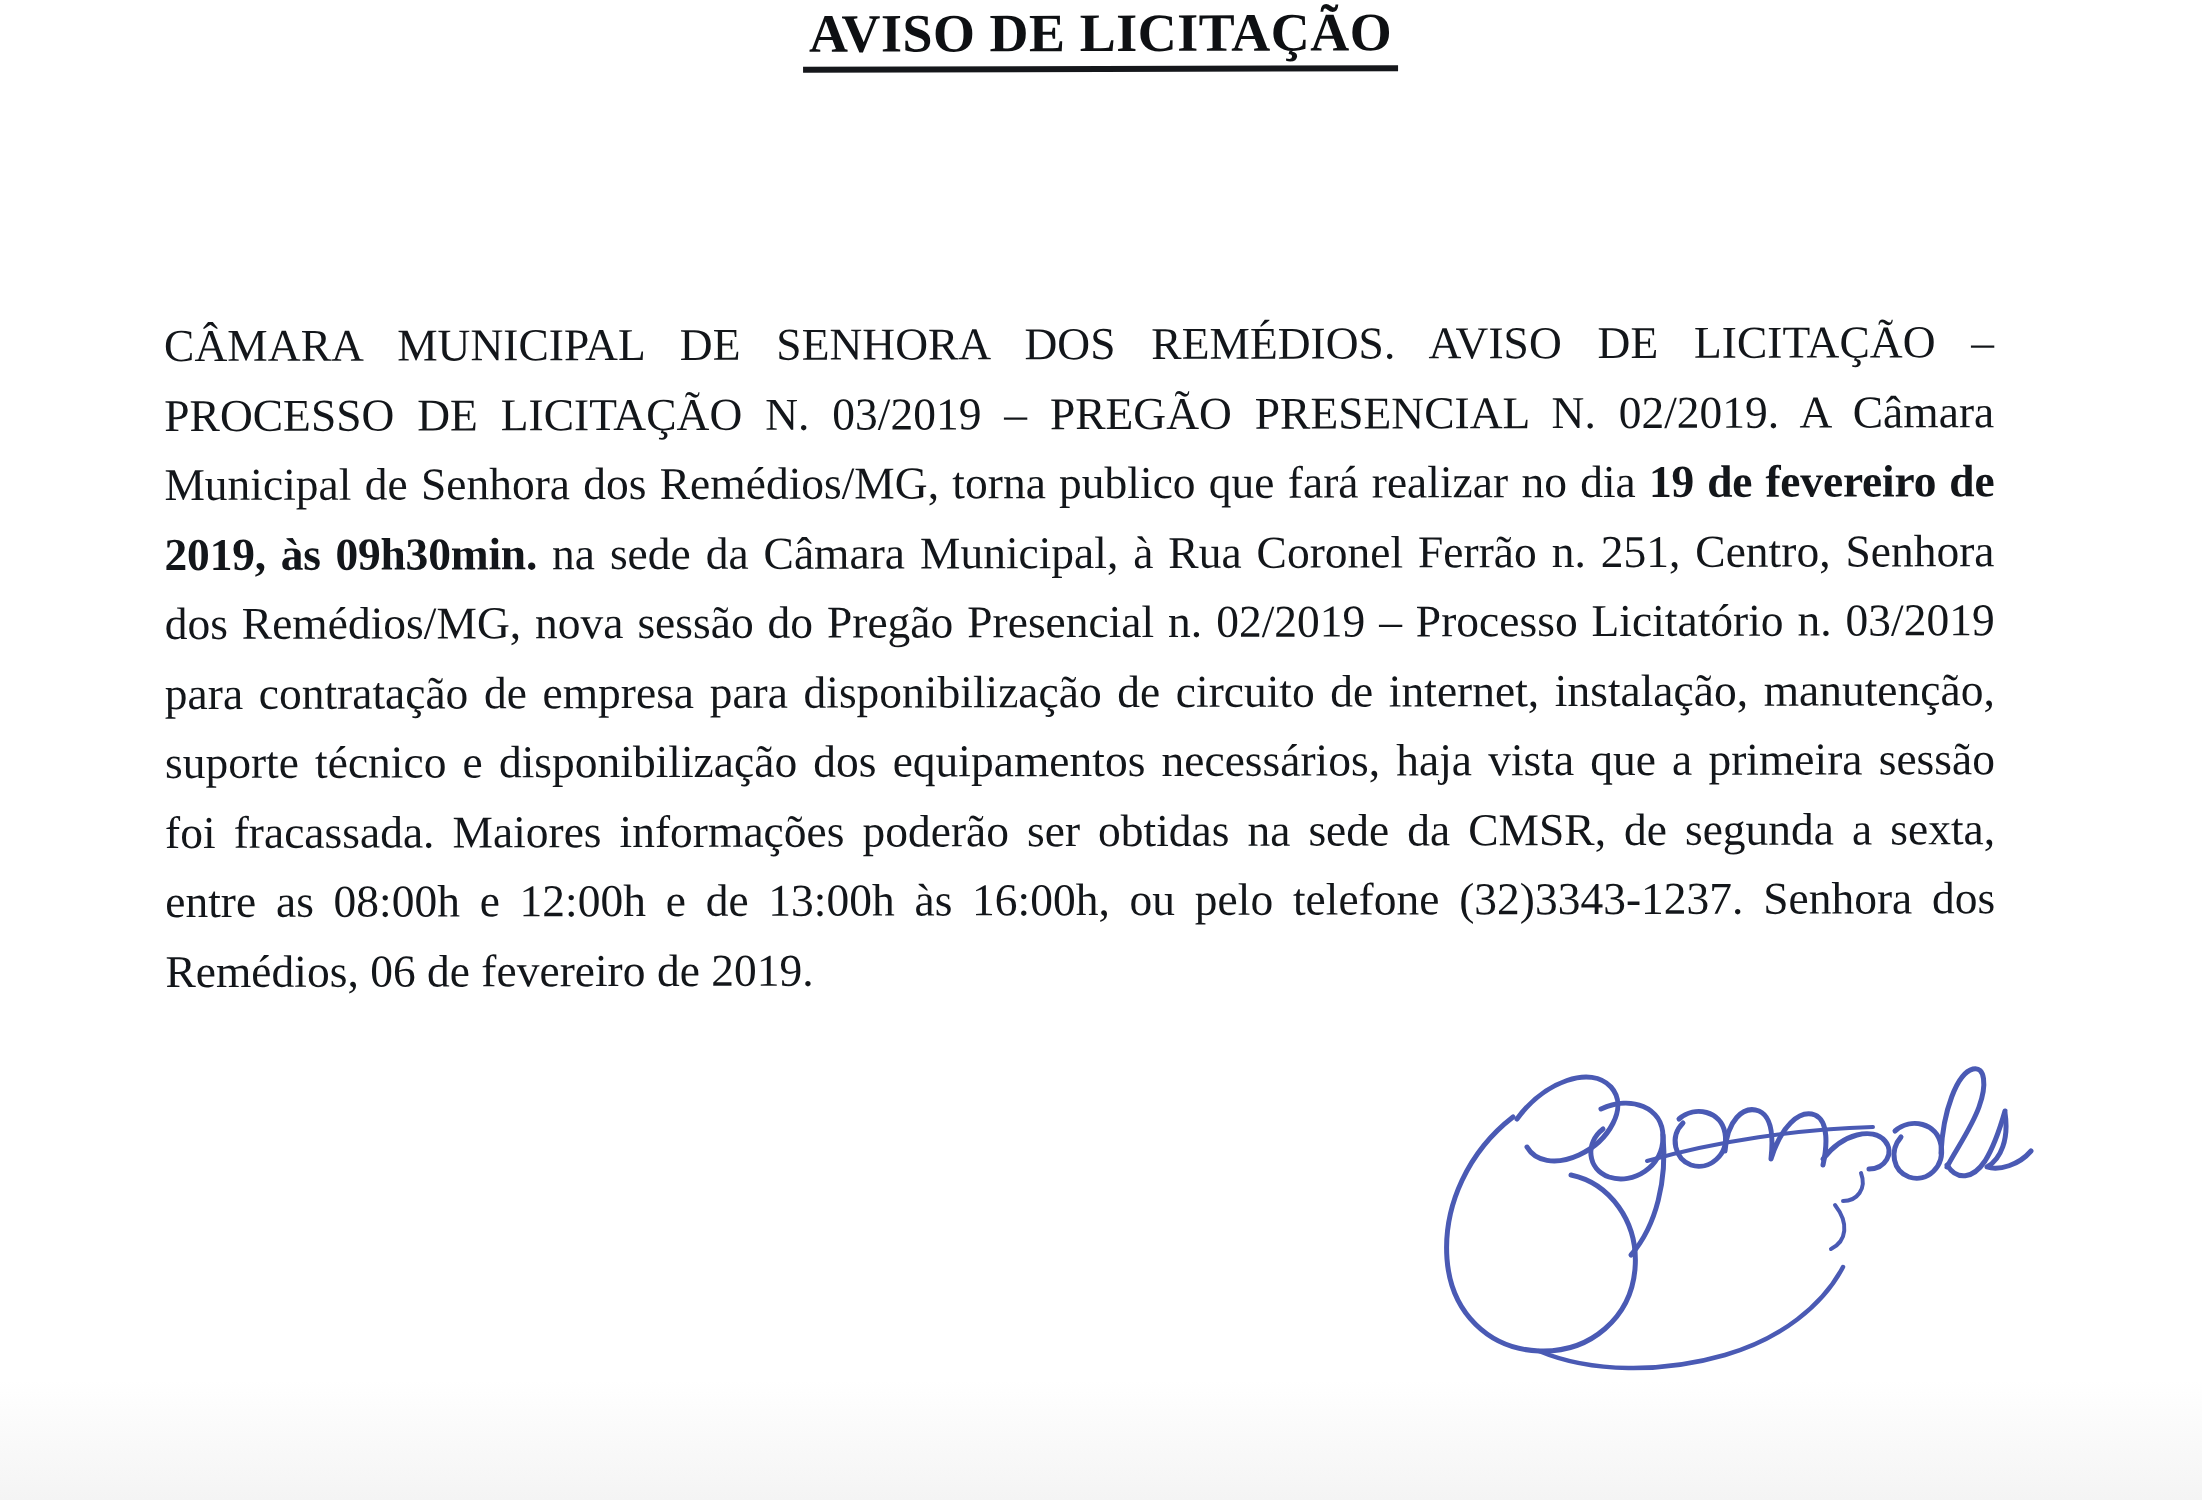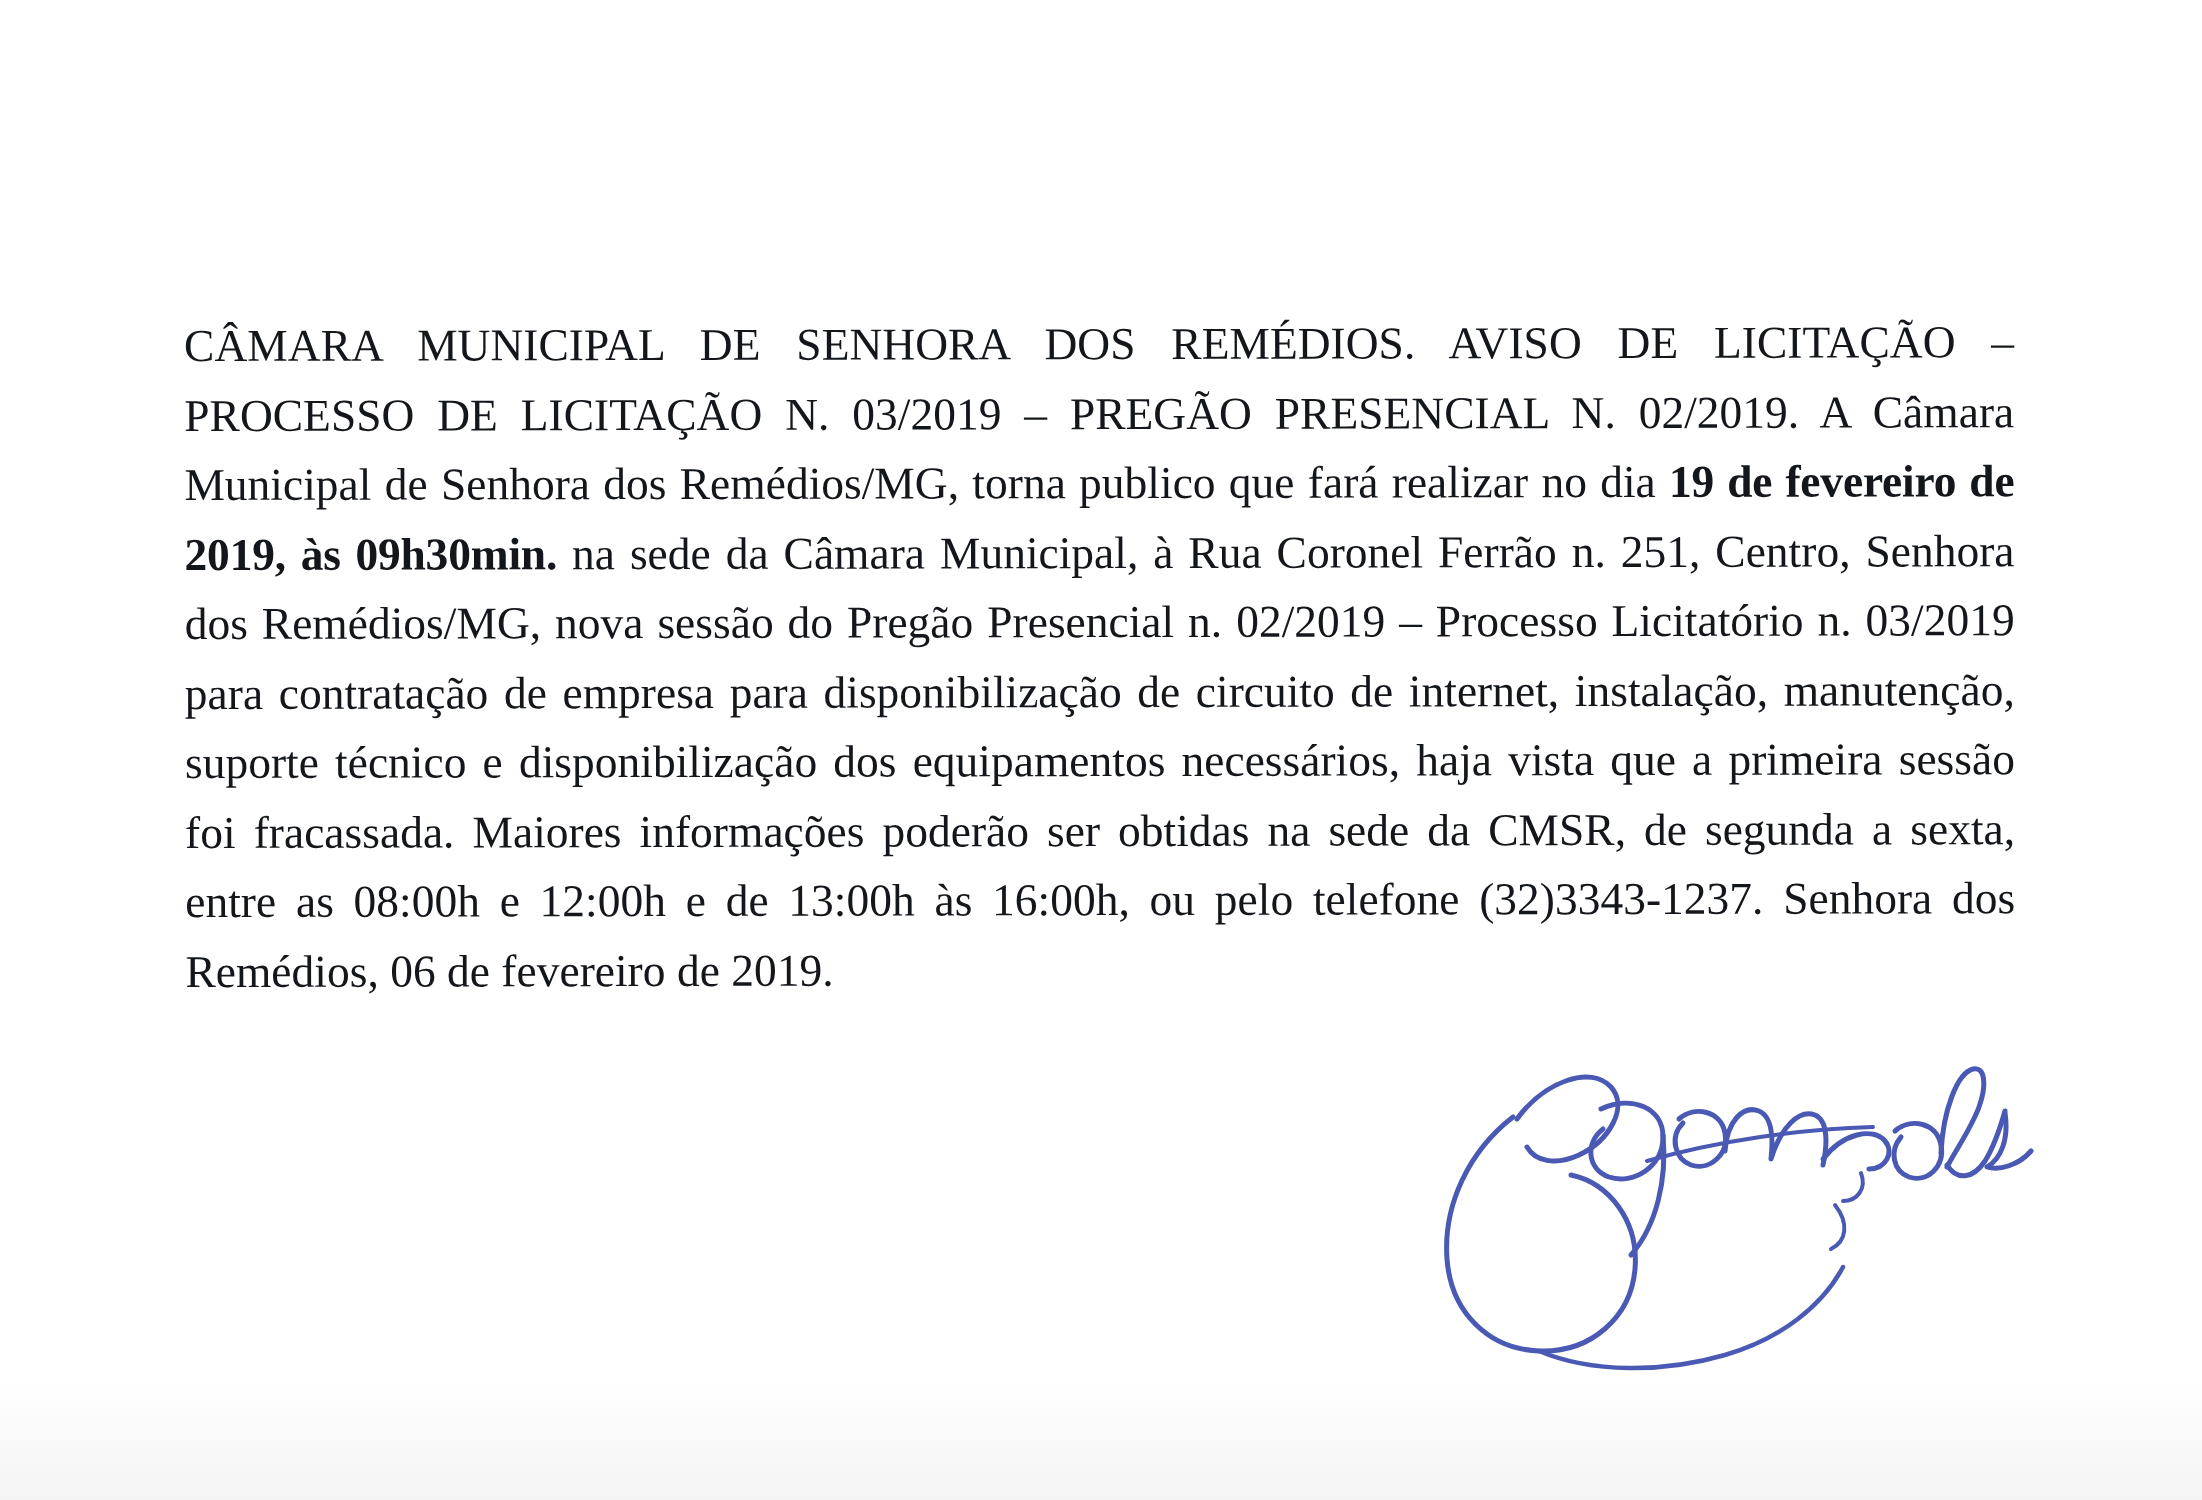--- a/index.html
+++ b/index.html
@@ -50,21 +50,21 @@
     border-bottom: 6px solid #15171b;
     padding: 0 6px 6px 6px;
     transform: rotate(-0.15deg);
     color: #0e1013;
   }
 
   
   #body-block {
     position: absolute;
     top: 265px;
-    left: 184px;
+    left: 164px;
     width: 1830px;
   }
   #body-text {
     font-size: 45.5px;
     line-height: 69.5px;
     text-align: justify;
     text-justify: inter-word;
     color: #13161a;
     transform: rotate(-0.12deg);
     transform-origin: left top;
@@ -96,20 +96,23 @@
     stroke-linejoin: round;
   }
 </style>
 </head>
 <body>
 
 <div id="page">
 
   <div id="paper-tone"></div>
 
+  <div id="title-block">
+    <span id="doc-title">AVISO DE LICITAÇÃO</span>
+  </div>
 
   <div id="body-block">
     <p id="body-text"><span>CÂMARA MUNICIPAL DE SENHORA DOS REMÉDIOS. AVISO DE LICITAÇÃO – PROCESSO DE LICITAÇÃO N. 03/2019 – PREGÃO PRESENCIAL N. 02/2019. A Câmara Municipal de Senhora dos Remédios/MG, torna publico que fará realizar no dia </span><span class="b">19 de fevereiro de 2019, às 09h30min.</span><span> na sede da Câmara Municipal, à Rua Coronel Ferrão n. 251, Centro, Senhora dos Remédios/MG, nova sessão do Pregão Presencial n. 02/2019 – Processo Licitatório n. 03/2019 para contratação de empresa para disponibilização de circuito de internet, instalação, manutenção, suporte técnico e disponibilização dos equipamentos necessários, haja vista que a primeira sessão foi fracassada.  Maiores informações poderão ser obtidas na sede da CMSR, de segunda a sexta, entre as 08:00h e 12:00h e de 13:00h às 16:00h, ou pelo telefone (32)3343-1237. Senhora dos Remédios, 06 de fevereiro de 2019.</span></p>
   </div>
 
   <div id="signature-layer">
     <svg viewBox="0 0 640 330" preserveAspectRatio="none" aria-hidden="true">
 
       <path class="sig-stroke" stroke-width="5" d="M 118 62 C 74 96, 48 150, 52 204 C 56 258, 94 294, 144 296 C 196 298, 236 262, 240 214 C 244 166, 214 128, 176 120"></path>
 

